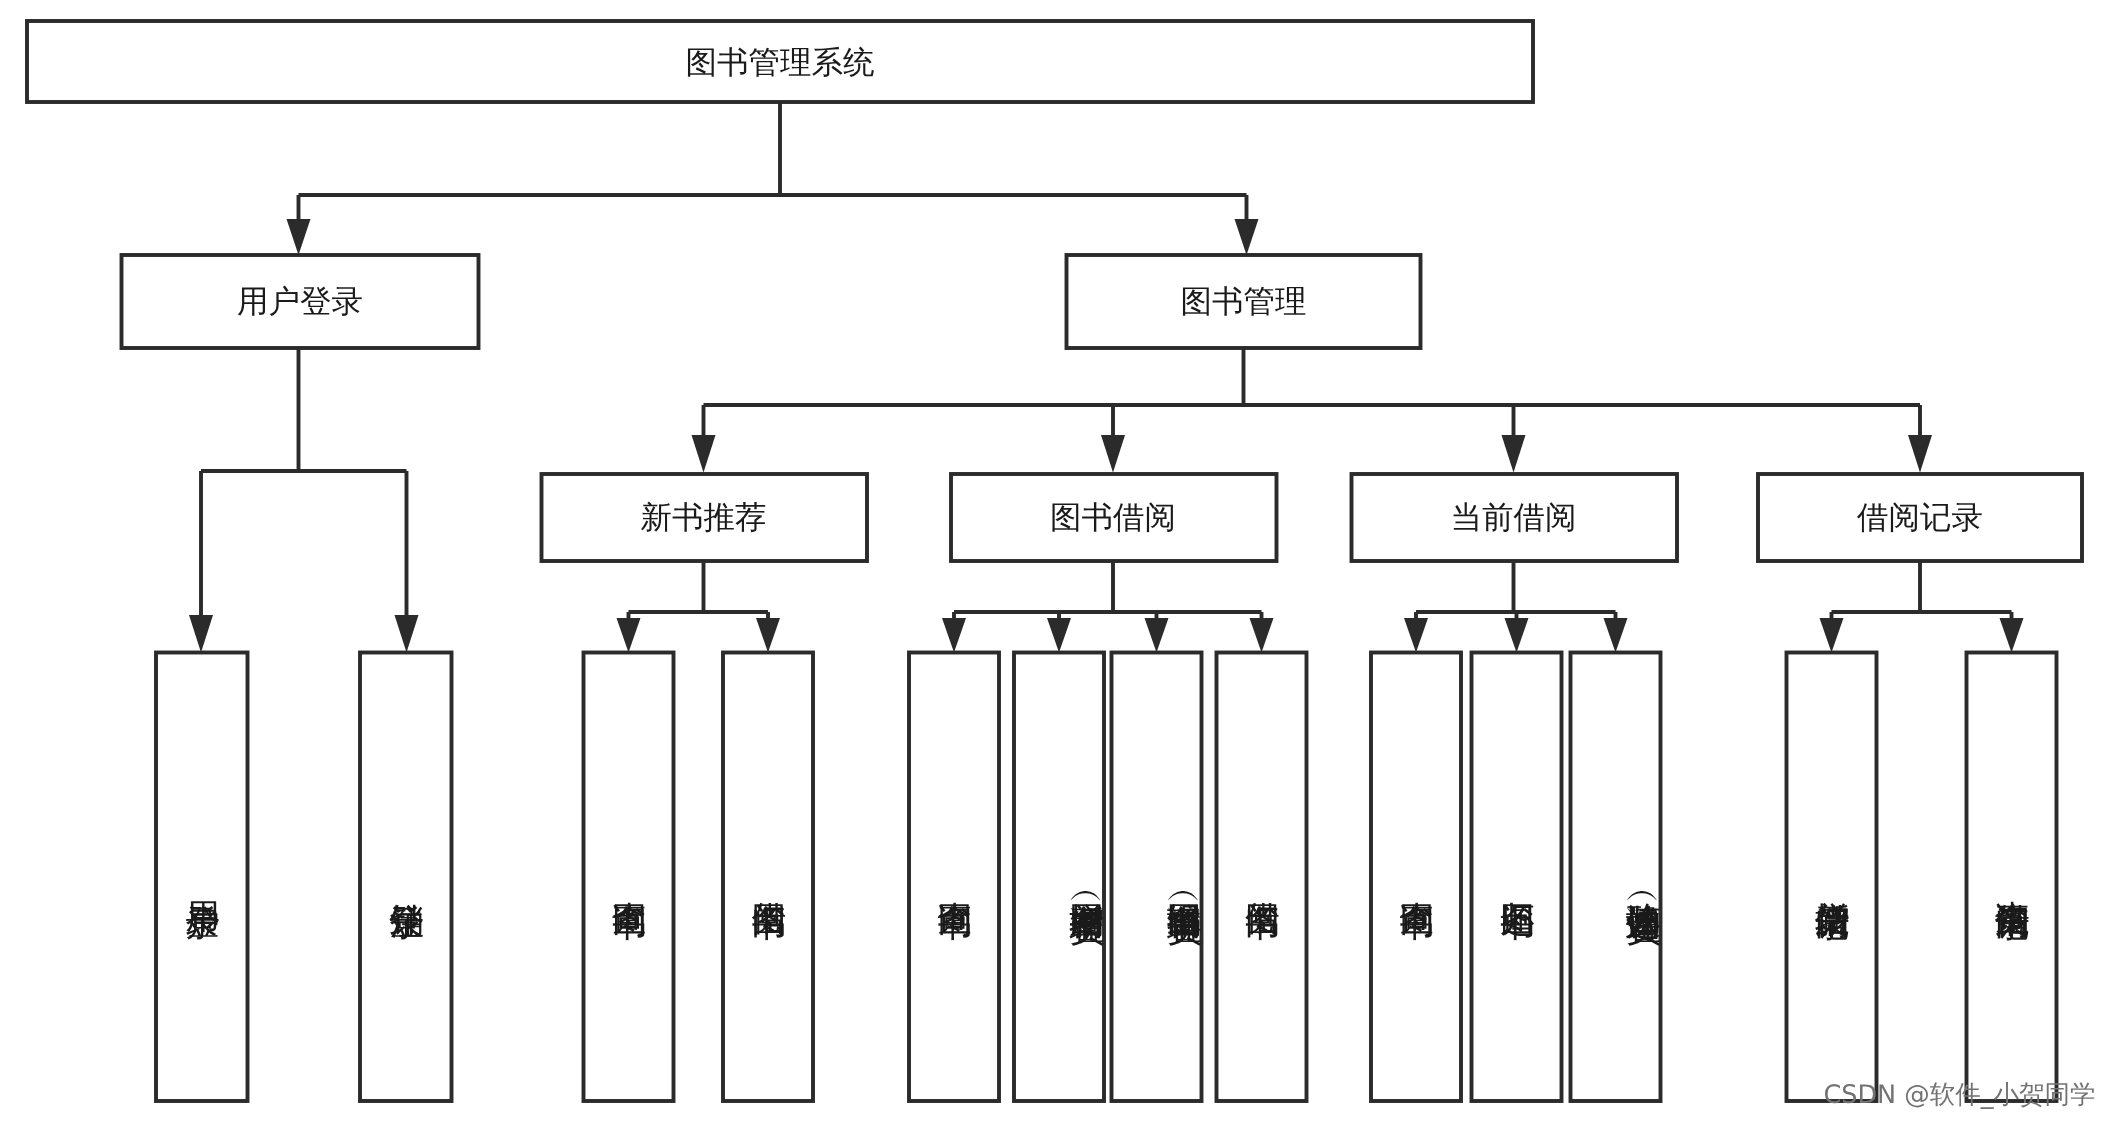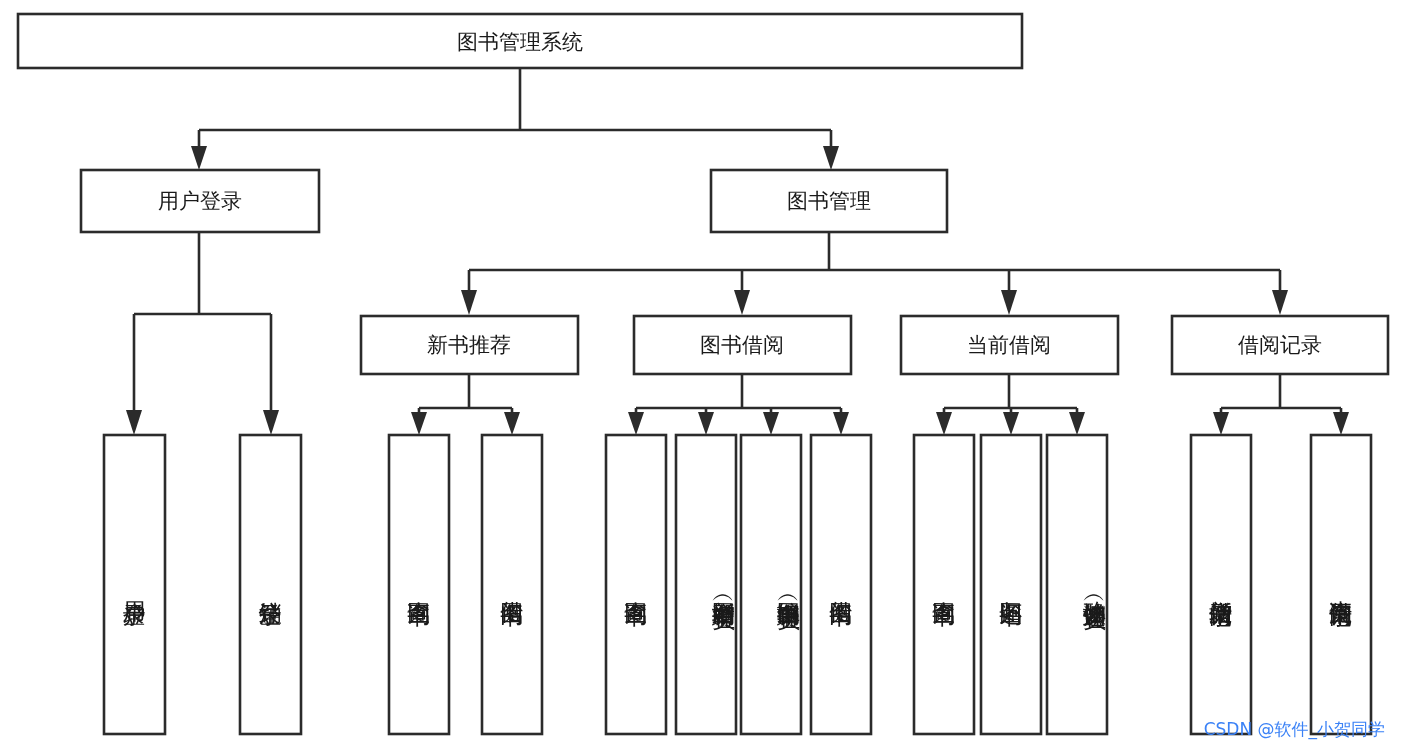--- a/index.html
+++ b/index.html
@@ -59,25 +59,25 @@
     display: flex;
     align-items: center;
     justify-content: center;
     text-align: center;
     letter-spacing: 1px;
     white-space: nowrap;
     pointer-events: none;
   }
   .watermark {
     position: absolute;
-    right: 20px;
+    right: 8px;
     bottom: 6px;
     font-family: "DejaVu Sans", "Liberation Sans", sans-serif;
     font-size: 17px;
-    color: #3b82f6;
+    color: #737373;
     white-space: nowrap;
   }
 </style>
 </head>
 <body>
 
 <div id="diagram-root">
 
   <svg class="diagram" viewBox="0 0 1405 747">
 

